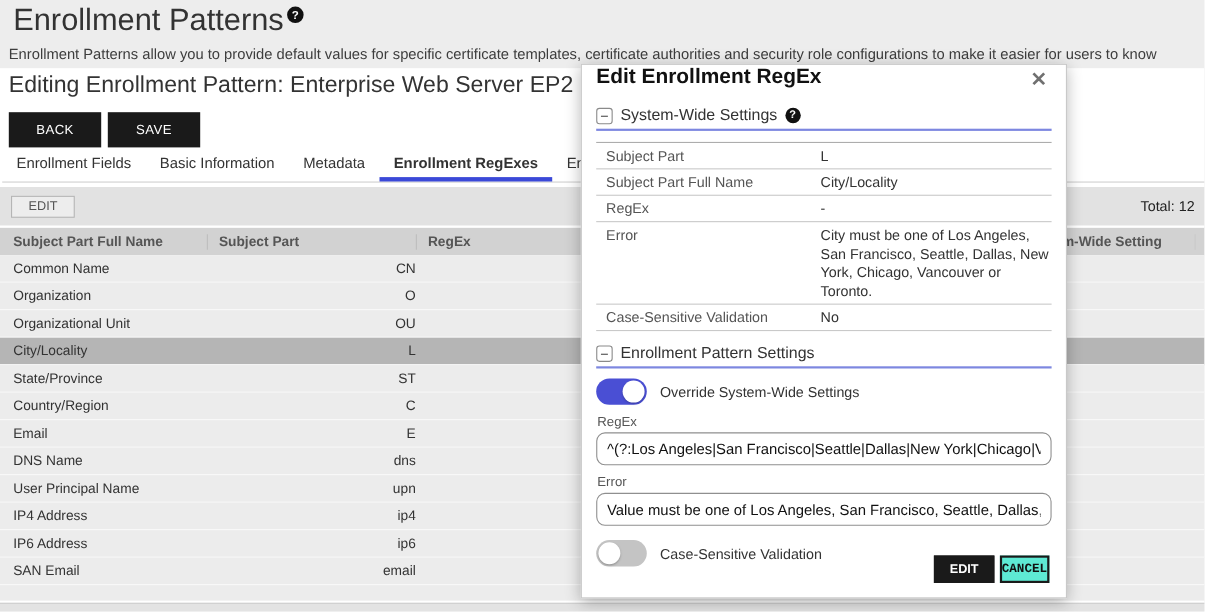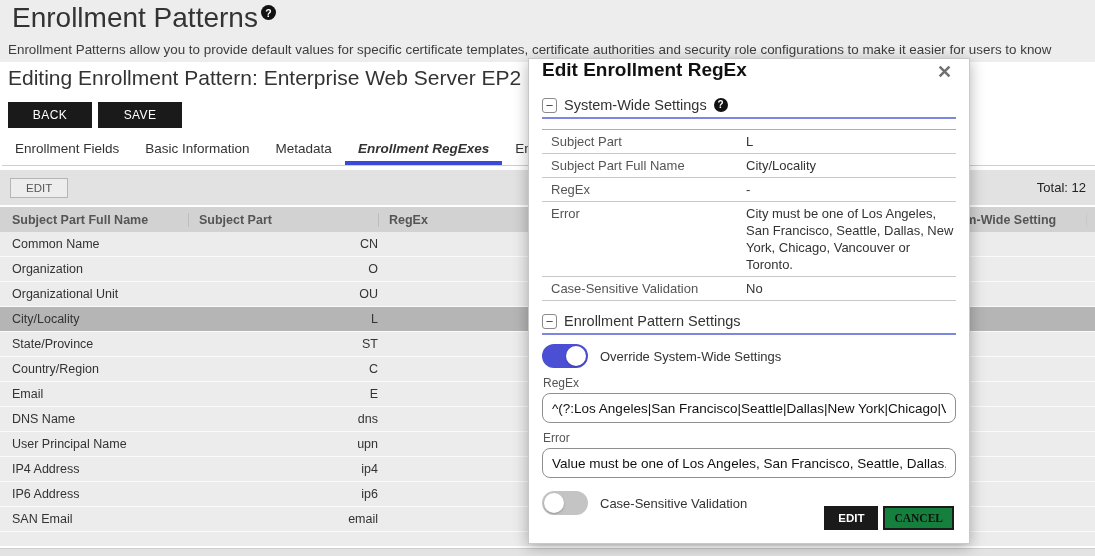--- a/index.html
+++ b/index.html
@@ -19,28 +19,28 @@
     background: #111; color: #fff; font-size: 10.5px; font-weight: bold;
     vertical-align: super; margin-left: 3px; line-height: 1;
   }
   .desc { margin: 7px 8px 0 8px; width: 1054px; font-size: 13.4px; line-height: 1.4; color: #3d3d3d; }
 
   
   .card { position: absolute; top: 62px; left: 0; right: 0; height: 486px; background: #fff; }
   .card h2 { position: absolute; top: 4px; left: 8px; font-size: 21px; font-weight: 400; color: #333; }
   .btn-row { position: absolute; top: 40px; left: 8px; display: flex; gap: 6px; }
   .btn-dark {
-    background: #1a1a1a; color: #fff; border: none; min-width: 84px; height: 26px;
+    background: #1a1a1a; color: #fff; border: none; min-width: 84px; height: 32px;
     font-family: inherit; font-size: 12px; letter-spacing: .4px; cursor: pointer;
   }
   
   .tabs { position: absolute; top: 74px; left: 2px; right: 0; height: 30px;
     display: flex; align-items: flex-end; border-bottom: 1px solid #cfcfcf; font-size: 13.5px; color: #333; }
   .tab { padding: 0 13px 9px 13px; cursor: pointer; white-space: nowrap; }
-  .tab.active { font-weight: bold; border-bottom: 4px solid #3b49d8; padding-bottom: 5px; font-style: italic; }
+  .tab.active { font-weight: bold; border-bottom: 4px solid #3b49d8; padding-bottom: 5px; }
 
   
   .table-area { position: absolute; top: 108px; left: 0; right: 0; }
   .toolbar { height: 37px; background: #e2e2e2; border-bottom: 2px solid #fff;
     display: flex; align-items: center; padding-left: 10px; position: relative; }
   .edit-btn { background: #ededed; border: 1px solid #b5b5b5; color: #555;
     font-family: inherit; font-size: 11.5px; padding: 3px 15px; cursor: pointer; }
   .total { position: absolute; right: 9px; font-size: 13px; color: #222; }
   .thead { height: 25px; background: #d2d2d2; display: flex; align-items: center;
     font-weight: bold; font-size: 12.5px; color: #555; }
@@ -86,22 +86,22 @@
     background: #fff; box-shadow: 0 1px 2px rgba(0,0,0,.25); }
   .toggle.on .knob { right: 2px; }
   .toggle.off .knob { left: 2px; }
   .field-label { margin: 8px 0 3px 1px; font-size: 12px; color: #555; }
   .text-input { width: 100%; height: 30px; border: 1px solid #8f8f8f; border-radius: 8px;
     padding: 0 9px; font-family: inherit; font-size: 13.5px; color: #111; background: #fff;
     white-space: nowrap; overflow: hidden; }
   .modal-actions { position: absolute; right: 15px; bottom: 13px; display: flex; gap: 5px; }
   .btn-edit { background: #1a1a1a; color: #fff; border: 1px solid #1a1a1a;
     font-family: inherit; font-size: 11.5px; font-weight: bold; padding: 5px 13px; cursor: pointer; }
-  .btn-cancel { background: #15803d; color: #111; border: 2px solid #1a1a1a;
-    font-family: Liberation Serif, serif; font-size: 11.5px; font-weight: bold; padding: 4px 9px; cursor: pointer; }
+  .btn-cancel { background: #5eead4; color: #111; border: 2px solid #1a1a1a;
+    font-family: Liberation Mono, monospace; font-size: 11.5px; font-weight: bold; padding: 4px 0; cursor: pointer; }
 </style>
 </head>
 <body>
 
 <div class="page-header">
   <div class="h1-row"><span>Enrollment Patterns</span><span class="help-icon">?</span></div>
   <p class="desc">Enrollment Patterns allow you to provide default values for specific certificate templates, certificate authorities and security role configurations to make it easier for users to know how certificates from that configuration should be utilized.</p>
 </div>
 
 <div class="card">

